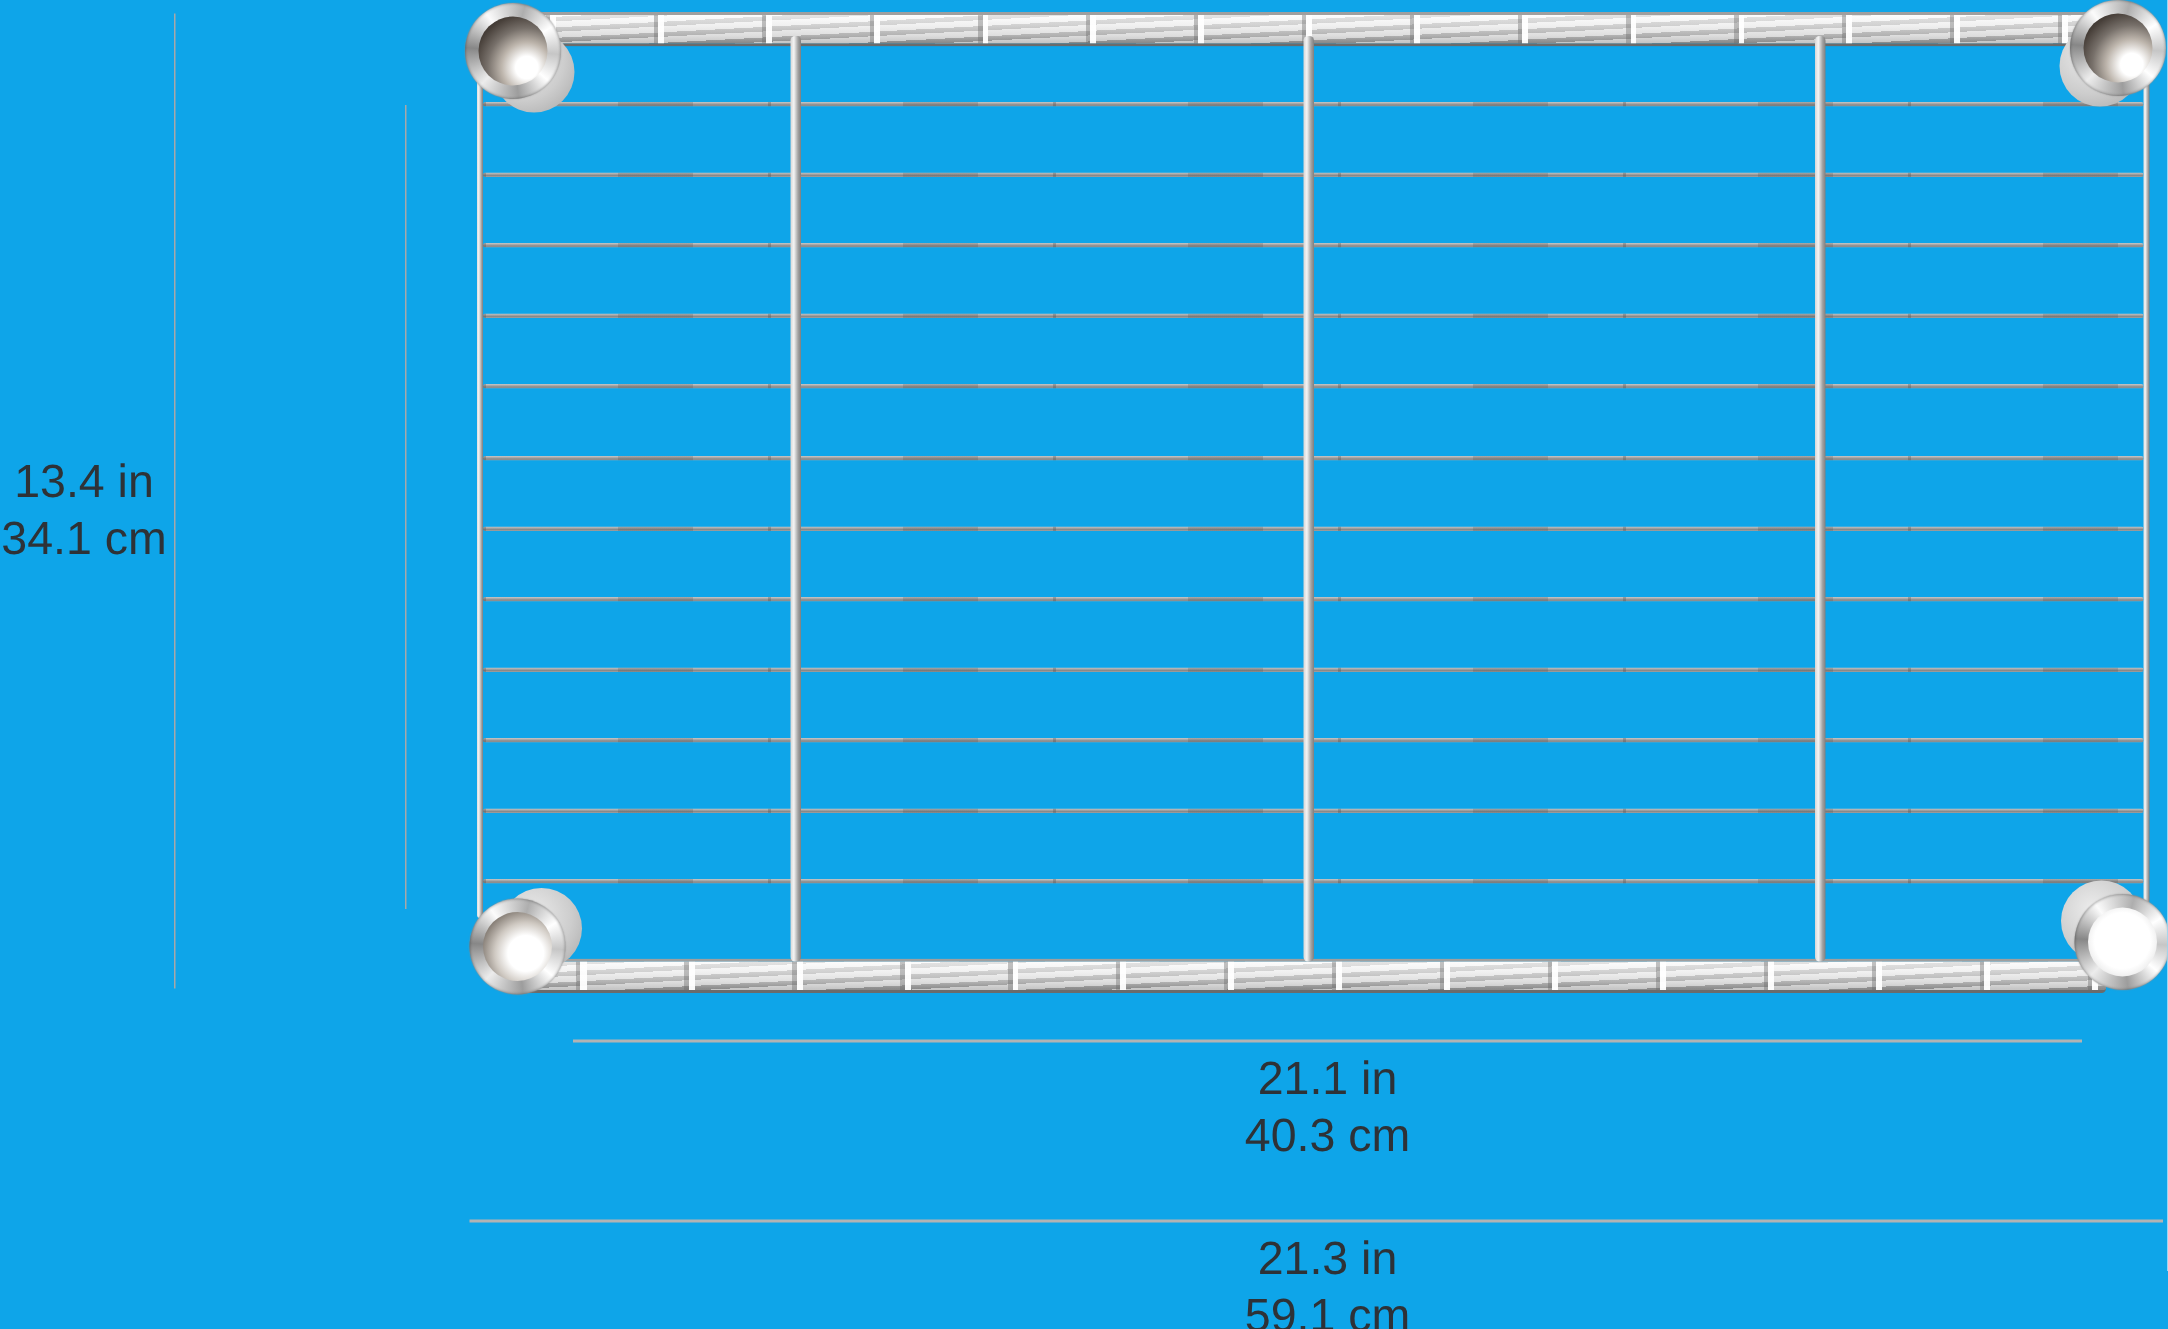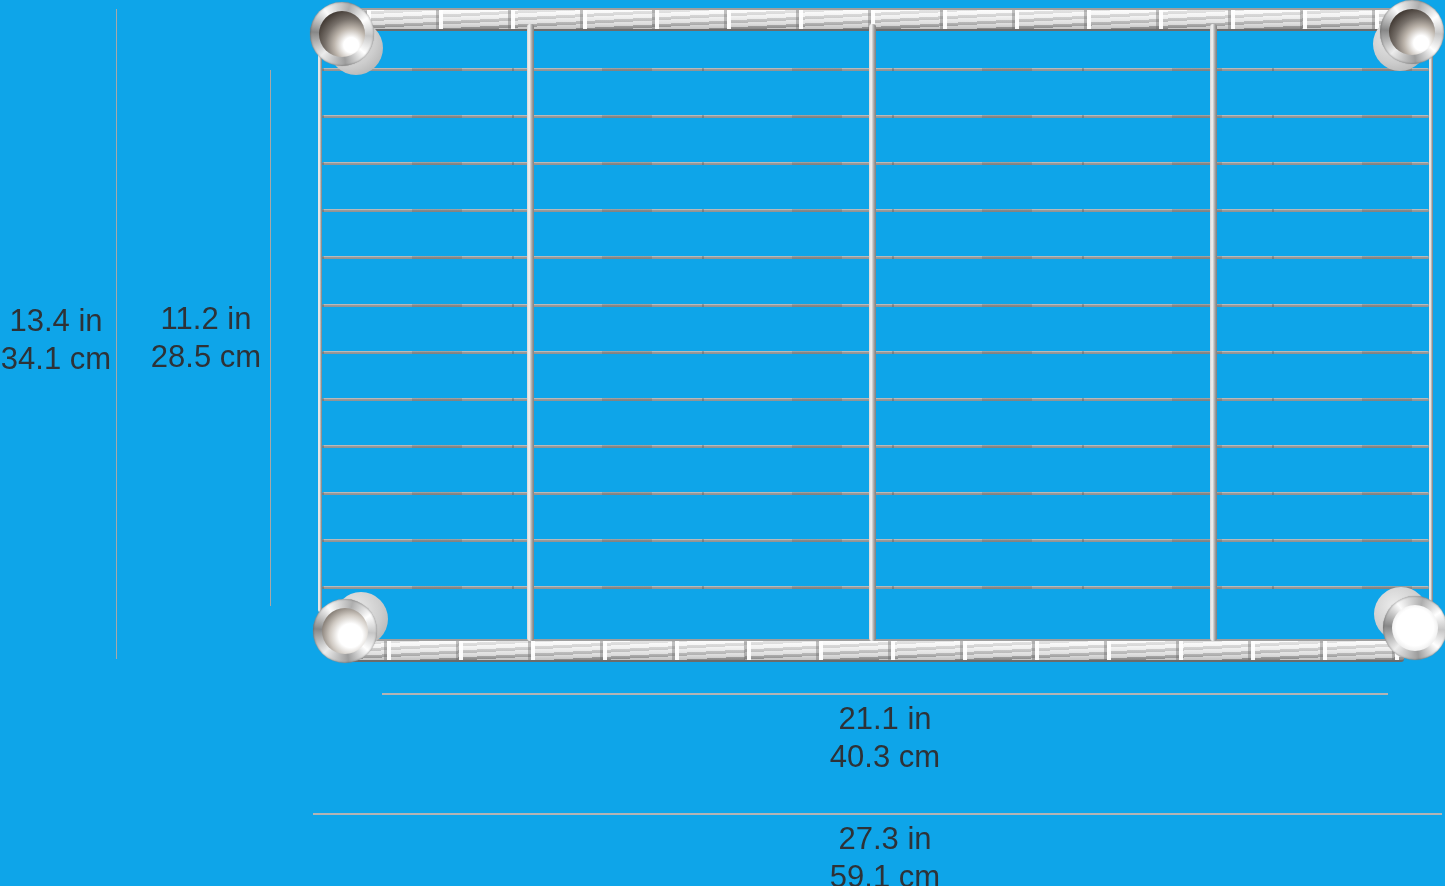--- a/index.html
+++ b/index.html
@@ -164,26 +164,22 @@
 
   <div class="dim-line v" id="line-depth-overall"></div>
   <div class="dim-line v" id="line-depth-inner"></div>
   <div class="dim-line h" id="line-width-inner"></div>
   <div class="dim-line h" id="line-width-overall"></div>
 
   <div class="dim-label" id="label-depth-overall">
     <span>13.4 in</span>
     <span>34.1 cm</span>
   </div>
-  <div class="dim-label" id="label-depth-inner">
-    <span>11.2 in</span>
-    <span>28.5 cm</span>
-  </div>
   <div class="dim-label" id="label-width-inner">
     <span>21.1 in</span>
     <span>40.3 cm</span>
   </div>
   <div class="dim-label" id="label-width-overall">
-    <span>27.3 in</span>
+    <span>21.3 in</span>
     <span>59.1 cm</span>
   </div>
 
 </div>
 
 </body></html>

